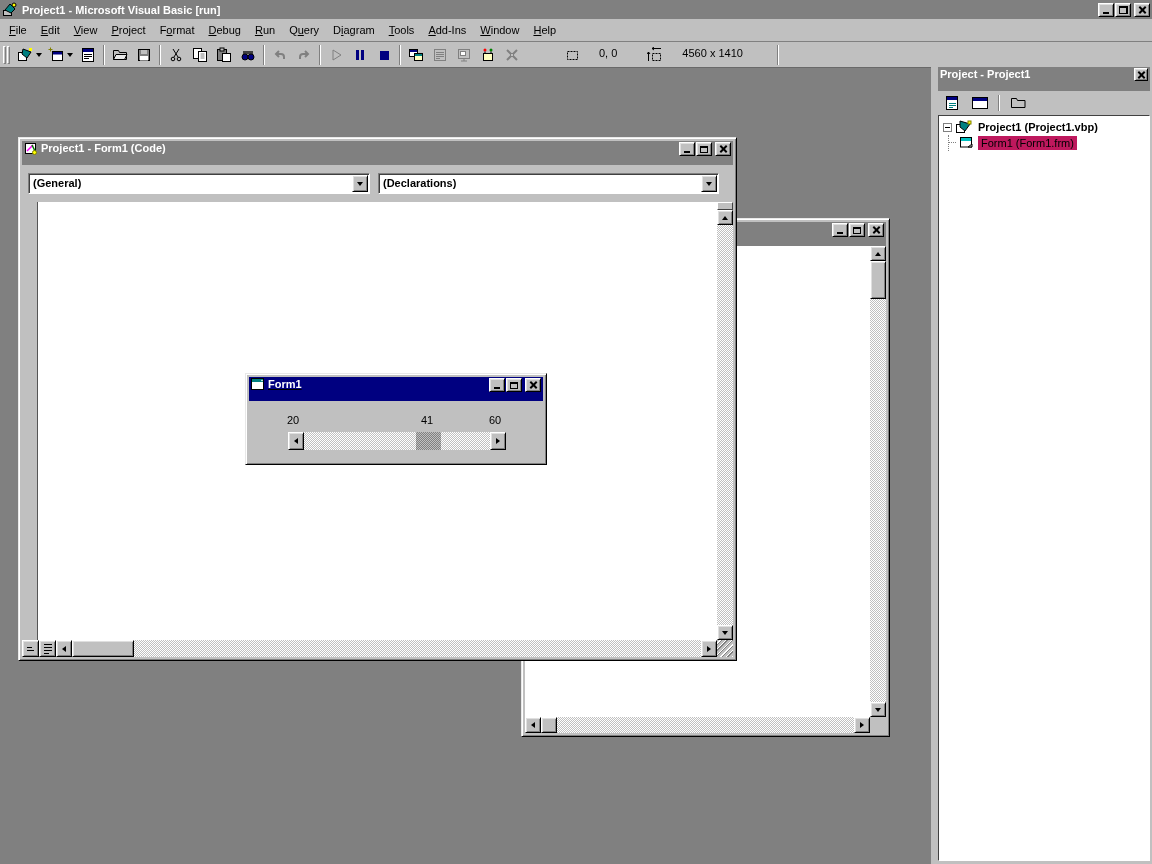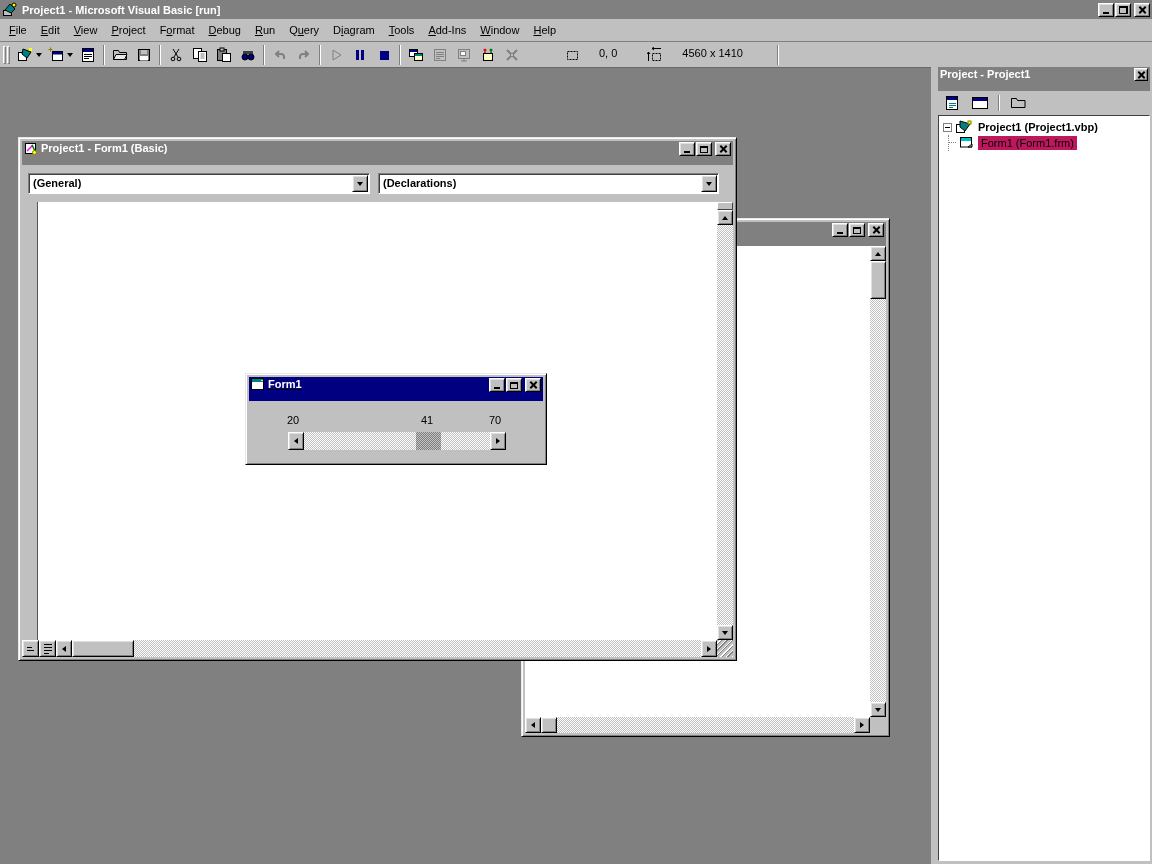--- a/index.html
+++ b/index.html
@@ -428,21 +428,21 @@
   <div id="code-window" class="win">
     <div class="titlebar">
       <span class="ic">
           <svg xmlns="http://www.w3.org/2000/svg" viewBox="0 0 14 14" width="14" height="14" fill="none">
             <rect x="1.5" y="1.5" width="10" height="10" fill="#fff" stroke="#000"></rect>
             <path d="M3 9 L9 3" stroke="#ff00ff" stroke-width="1.5"></path>
             <path d="M8 3 l3.5 7" stroke="#008000" stroke-width="1.5"></path>
             <circle cx="10.5" cy="10.5" r="2" fill="#ffff00" stroke="#808000"></circle>
           </svg>
         </span>
-      <span class="tb-title">Project1 - Form1 (Basic)</span>
+      <span class="tb-title">Project1 - Form1 (Code)</span>
       <span class="caps">
         <button class="cap-btn">
             <span class="g-min"></span>
           </button>
         <button class="cap-btn">
             <span class="g-max"></span>
           </button>
         <button class="cap-btn gap">
             <span class="g-close"></span>
           </button>
@@ -522,21 +522,21 @@
             <span class="g-max"></span>
           </button>
         <button class="cap-btn gap">
             <span class="g-close"></span>
           </button>
       </span>
     </div>
     <div class="form-client">
       <span class="sb-label" id="lbl-min">20</span>
       <span class="sb-label" id="lbl-val">41</span>
-      <span class="sb-label" id="lbl-max">70</span>
+      <span class="sb-label" id="lbl-max">60</span>
       <div class="form-hscroll">
         <button class="sb-btn">
             <span class="tri-left"></span>
           </button>
         <span class="track dither rel">
           <span class="form-thumb dither-dark"></span>
         </span>
         <button class="sb-btn">
             <span class="tri-right"></span>
           </button>

